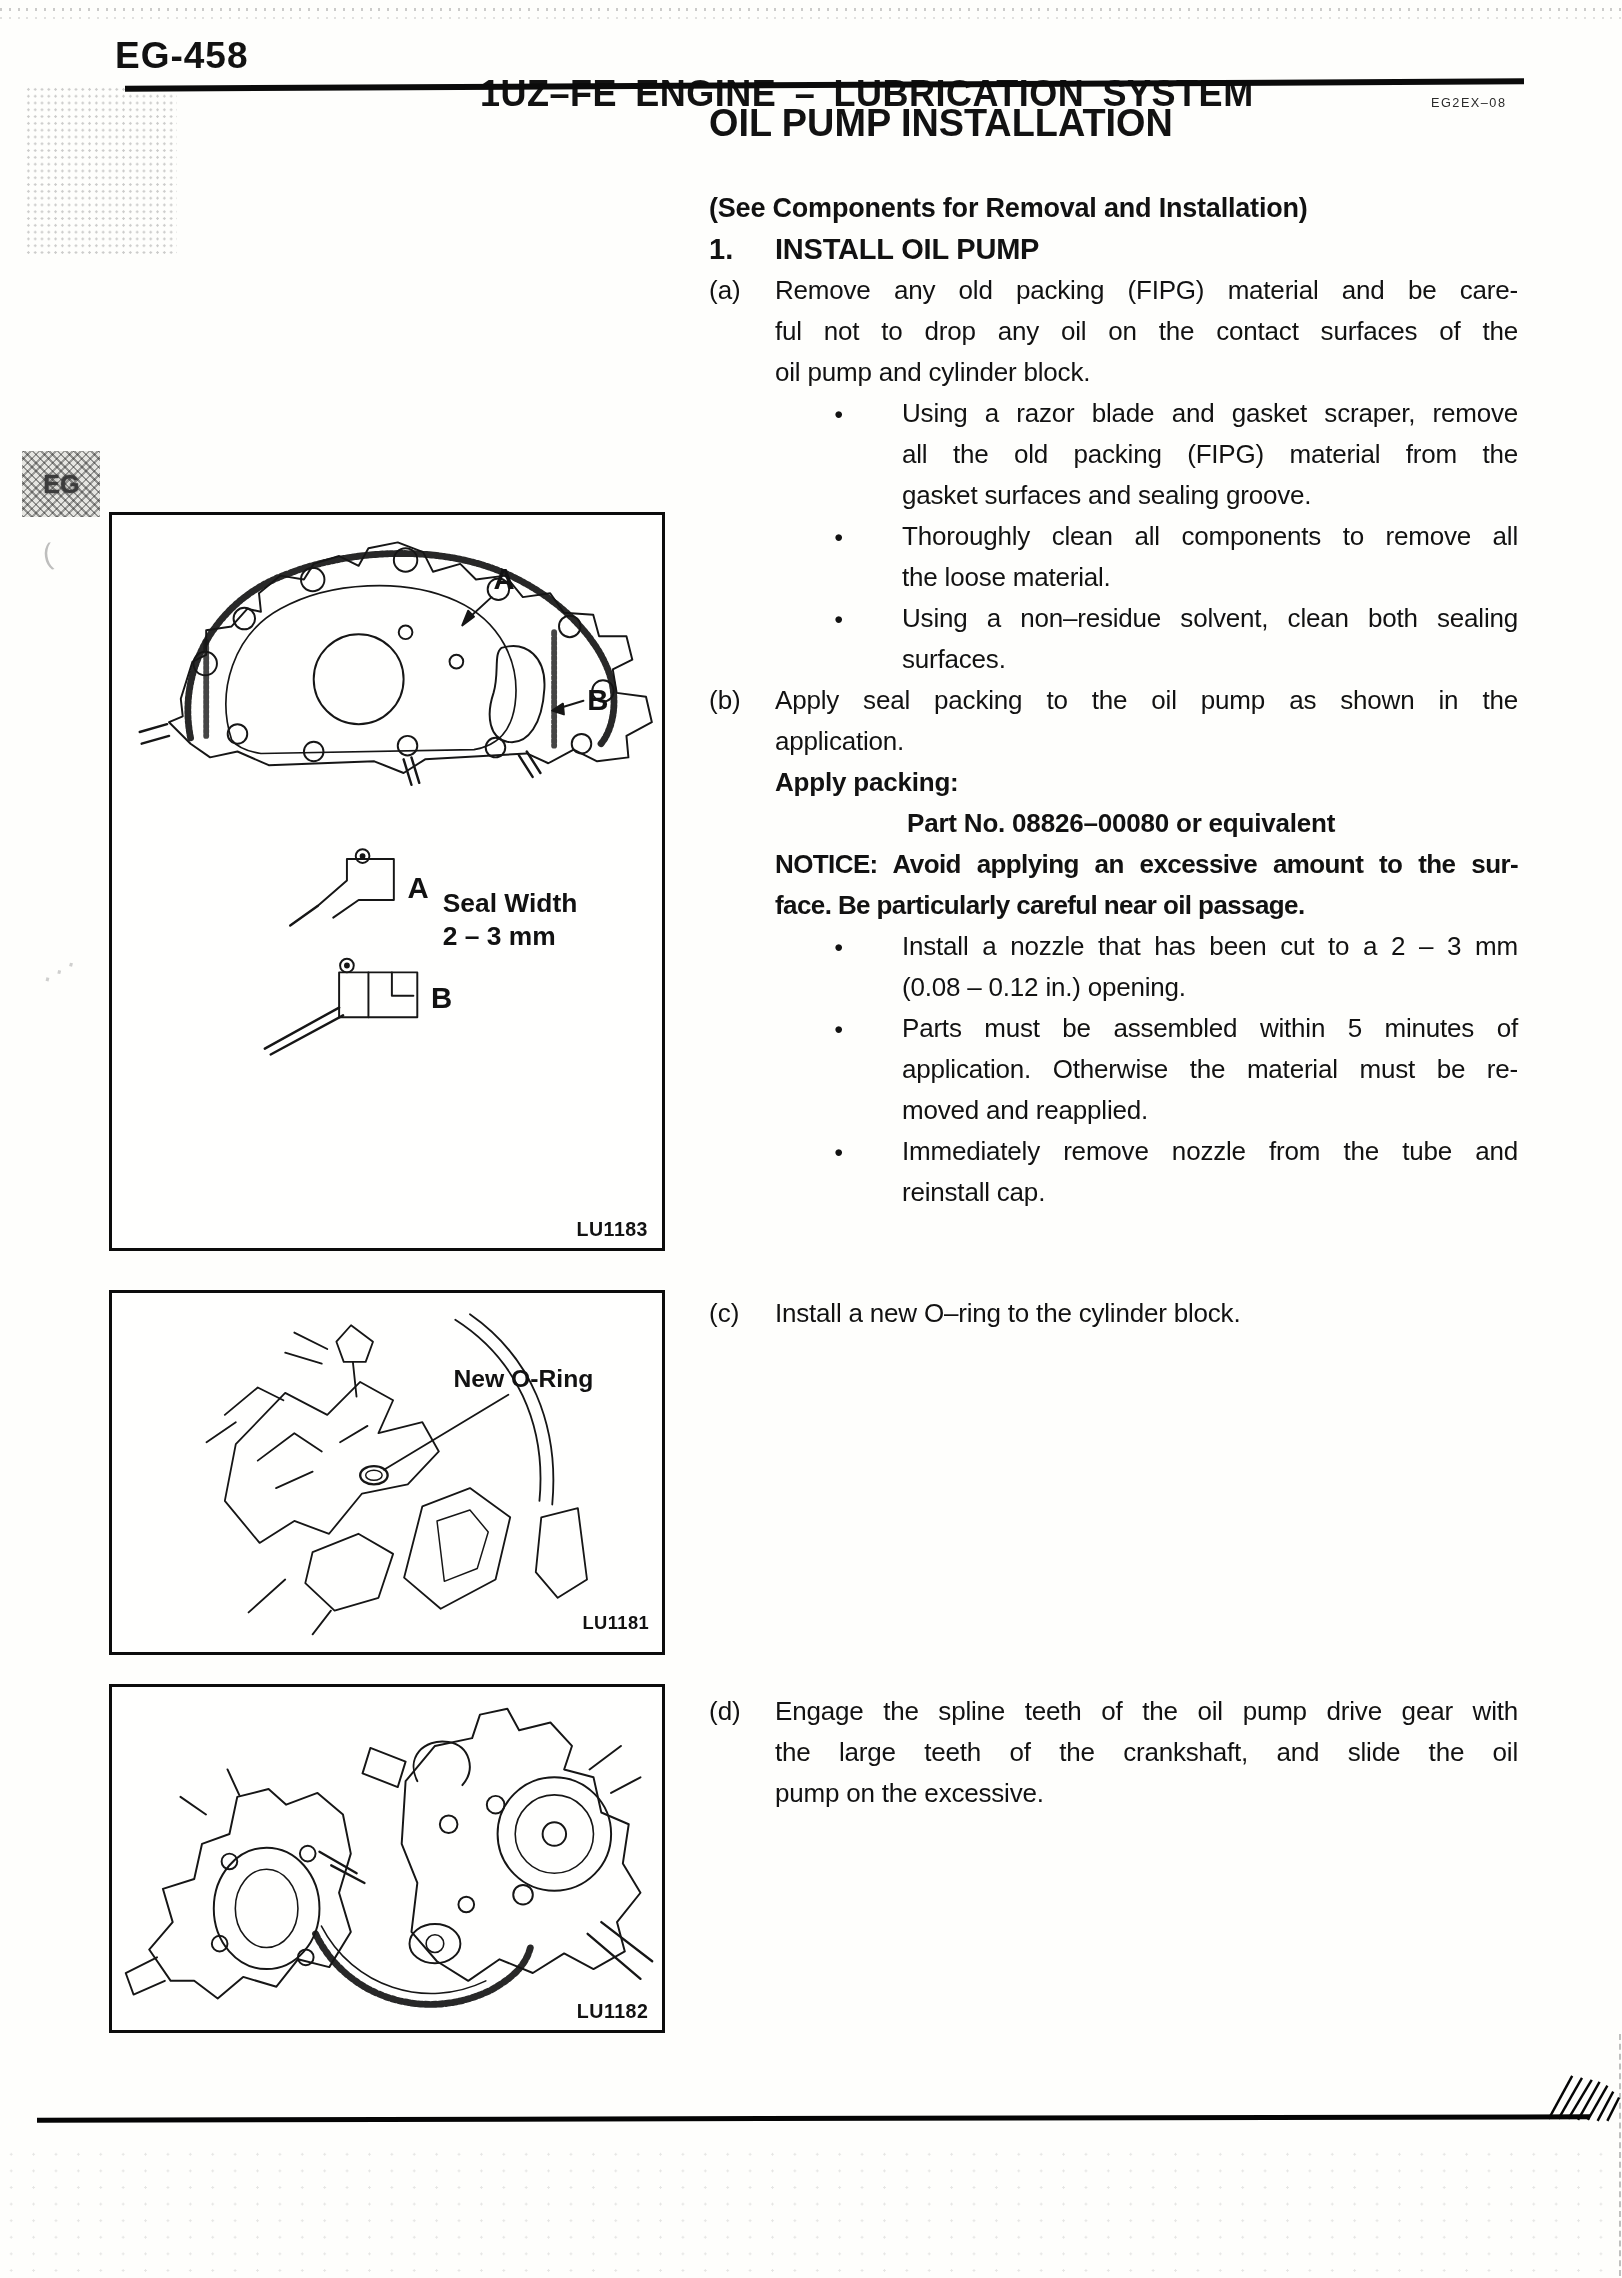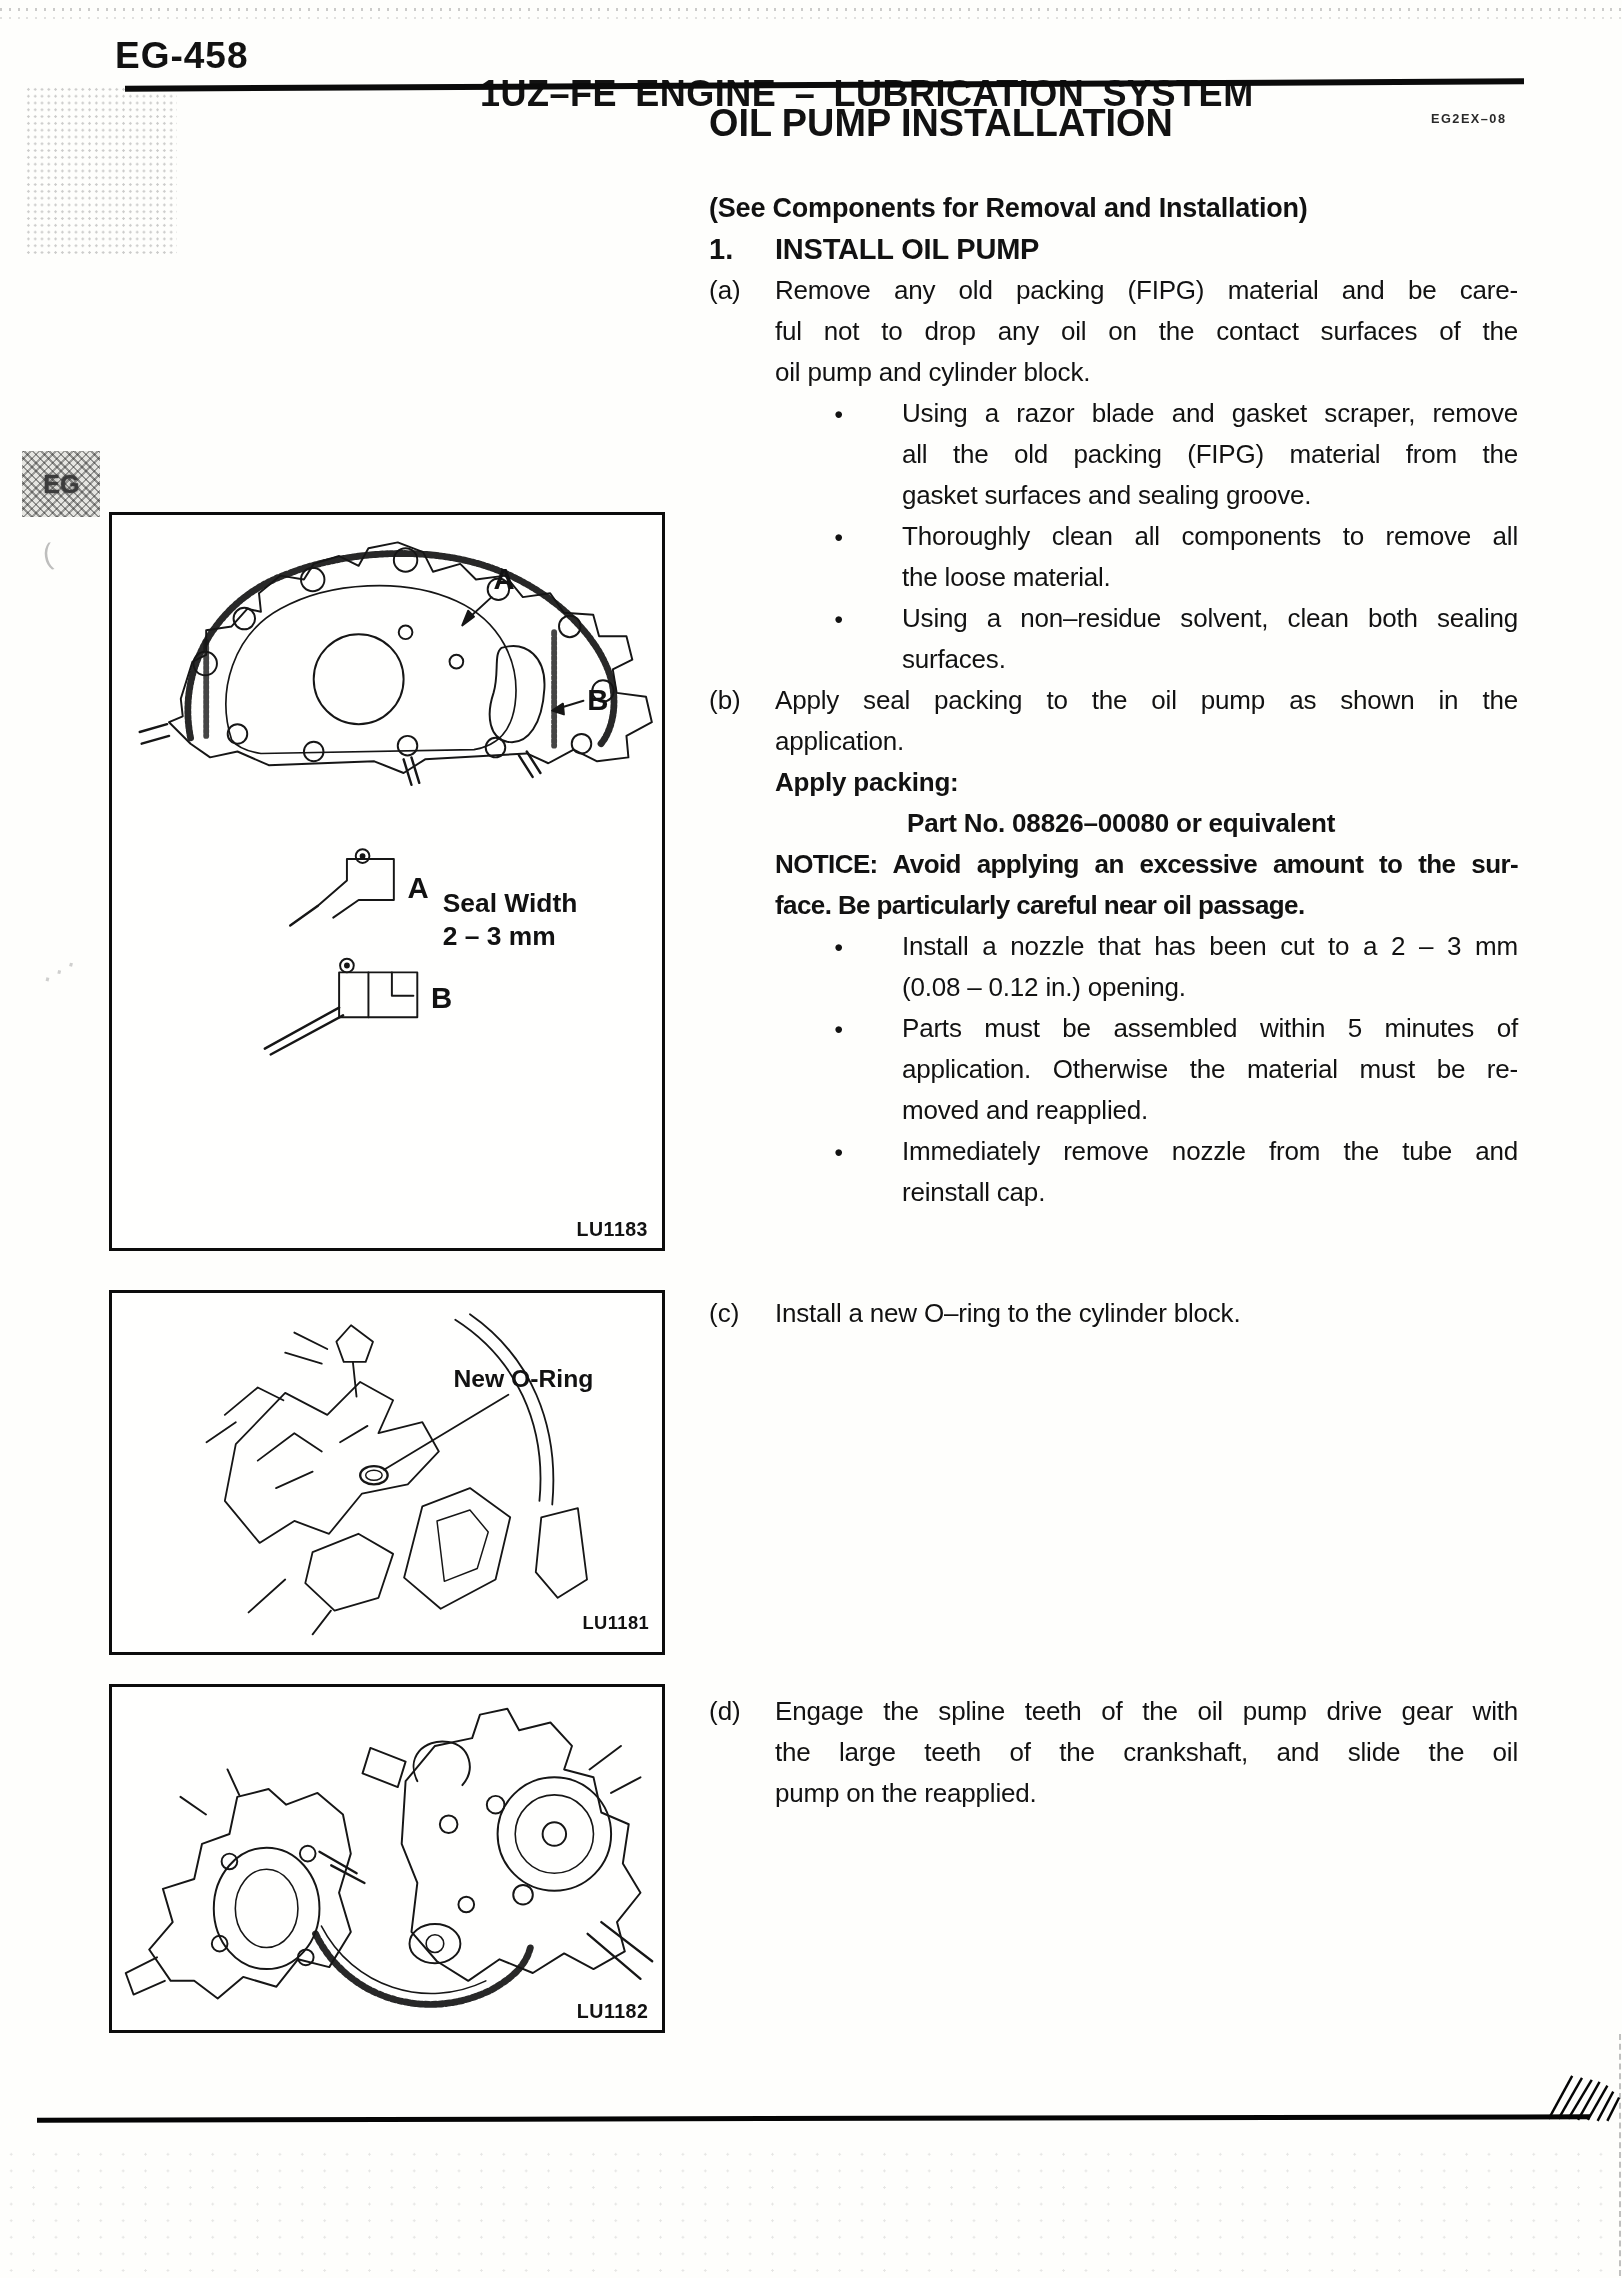--- a/index.html
+++ b/index.html
@@ -31,22 +31,22 @@
   .scan-line { position:absolute; left:37px; top:2116px; width:1553px; height:4.9px;
     background:#050505; transform:rotate(-0.12deg); }
   .hatch-burst { position:absolute; left:1539px; top:2066px; }
   
   .page-num { position:absolute; left:115px; top:35px;
     font-size:37px; font-weight:700; letter-spacing:1px; }
   .header-title { position:absolute; left:480px; top:43px;
     font-size:36px; font-weight:700; letter-spacing:0.5px; word-spacing:7.8px;margin-top:30px; }
   .header-rule { position:absolute; left:125px; top:82px; width:1399px; height:5.9px;
     background:#0b0b0b; transform:rotate(-0.3deg); }
-  .doc-code { position:absolute; left:1412px; top:112px;
-    font-size:12.7px; font-weight:700; letter-spacing:1.5px; color:#2a2a2a;padding-left:19px; }
+  .doc-code { position:absolute; left:1412px; top:96px;
+    font-size:12.7px; font-weight:400; letter-spacing:1.5px; color:#2a2a2a;padding-left:19px; }
   .side-tab { position:absolute; left:22.4px; top:451px; width:78px; height:66px;
     display:flex; align-items:center; justify-content:center;
     background-color:#e6e6e2; color:#3c3c3c; font-weight:700; font-size:25px;
     background-image:
       repeating-linear-gradient(45deg, rgba(20,20,20,.4) 0 2px, transparent 2px 5.9px),
       repeating-linear-gradient(-45deg, rgba(20,20,20,.35) 0 2px, transparent 2px 5.9px);
     text-shadow:0 0 2.9px rgba(40,40,40,.9); }
   
   .main-title { position:absolute; left:709px; top:101px;
     font-size:39px; font-weight:700; letter-spacing:0px; transform:scaleX(.97);
@@ -188,21 +188,21 @@
     <div class="lines">
       <div class="line">Install a new O–ring to the cylinder block.</div>
     </div>
   </div>
 
   <div class="blk para-abs para-d">
     <span class="marker">(d)</span>
     <div class="lines">
       <div class="line j">Engage the spline teeth of the oil pump drive gear with</div>
       <div class="line j">the large teeth of the crankshaft, and slide the oil</div>
-      <div class="line">pump on the reapplied.</div>
+      <div class="line">pump on the excessive.</div>
     </div>
   </div>
 
   <div class="fig fig-1">
     <svg viewBox="0 0 562 750">
       <g stroke="#161616" fill="none" stroke-width="2" stroke-linejoin="round" stroke-linecap="round">
 
         <path d="M58,212 L72,206 L70,188 L82,150 L96,143 L96,118 L122,114 L138,96 L152,99 L150,80 L172,62 L196,66 L206,50 L232,42 L252,52 L262,34 L292,28 L318,38 L328,58 L356,50 L372,66 L402,62 L420,84 L448,80 L462,100 L492,102 L498,124 L526,124 L532,148 L512,158 L516,182 L546,186 L552,212 L526,226 L528,248 L496,252 L472,240 L446,254 L424,244 L320,250 L298,264 L268,252 L160,256 L128,242 L100,248 L80,234 Z"></path>
 
         <path d="M122,230 C106,180 124,122 172,96 C222,68 300,64 352,88 C396,108 418,150 412,194 C408,222 394,236 370,240 L152,244 C138,242 128,238 122,230 Z" stroke-width="1.7"></path>

